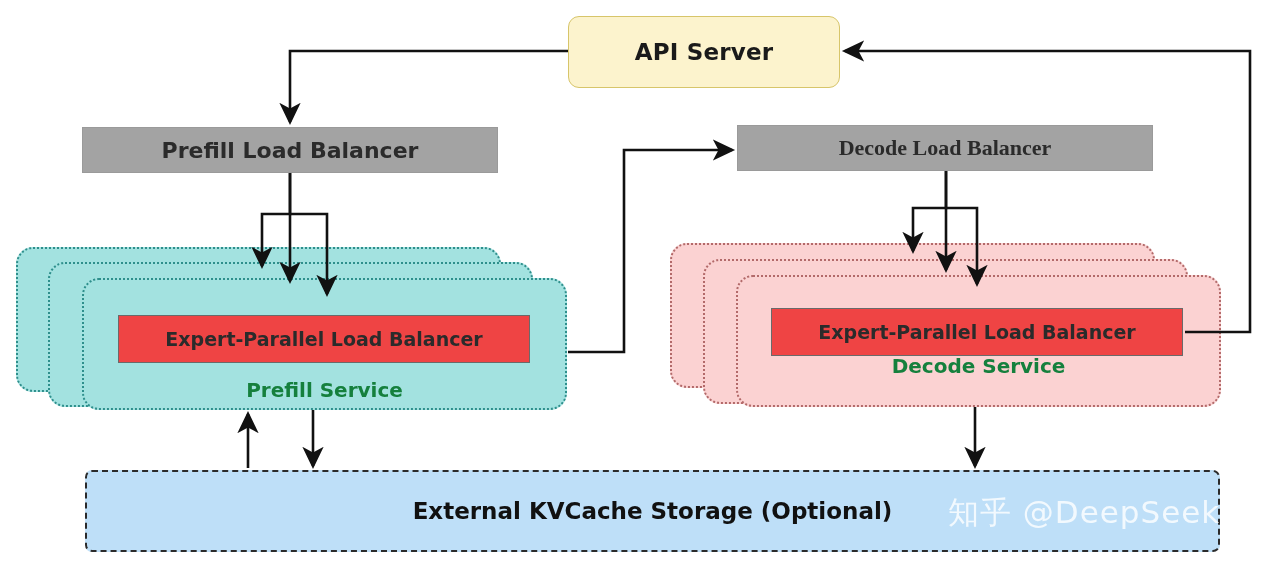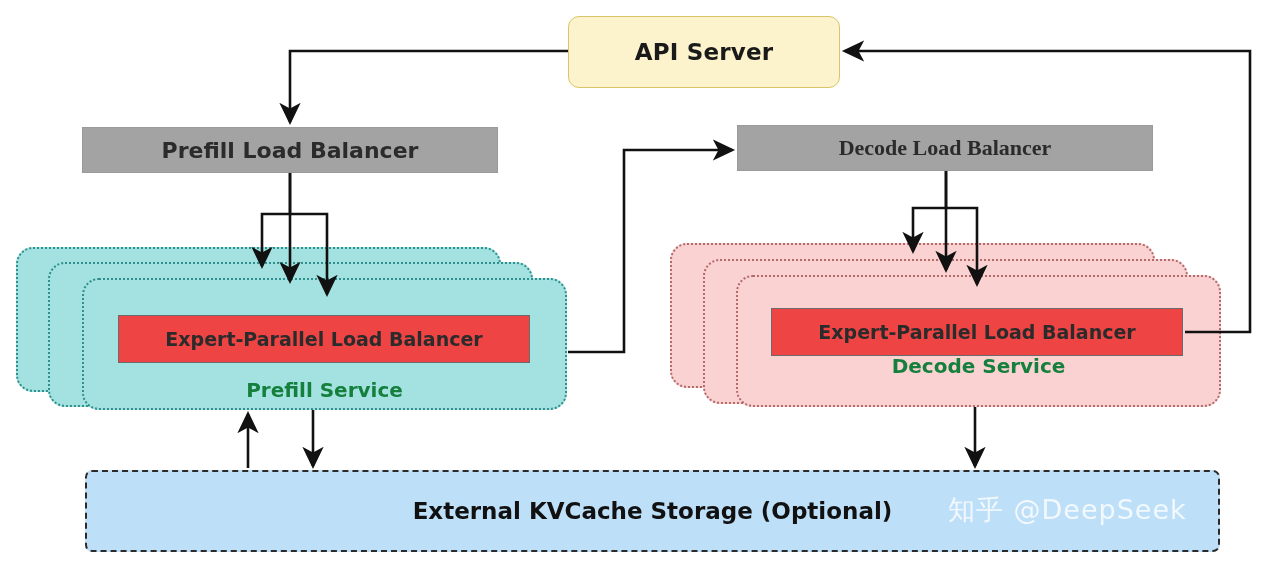--- a/index.html
+++ b/index.html
@@ -119,21 +119,21 @@
   
   .wm {
     position: absolute;
     z-index: 8;
     white-space: nowrap;
     pointer-events: none;
     font-family: "DejaVu Sans", "Liberation Sans", sans-serif;
   }
   .wm-zhihu {
     left: 948px; top: 492px;
-    font-size: 27px;
+    font-size: 31px;
     color: rgba(255,255,255,.80);
     letter-spacing: 1px;
   }
   .wm-juejin {
     left: 968px; top: 524px;
     font-size: 21px;
     color: rgba(255,255,255,.72);
     letter-spacing: 1px;
   }
 </style>

